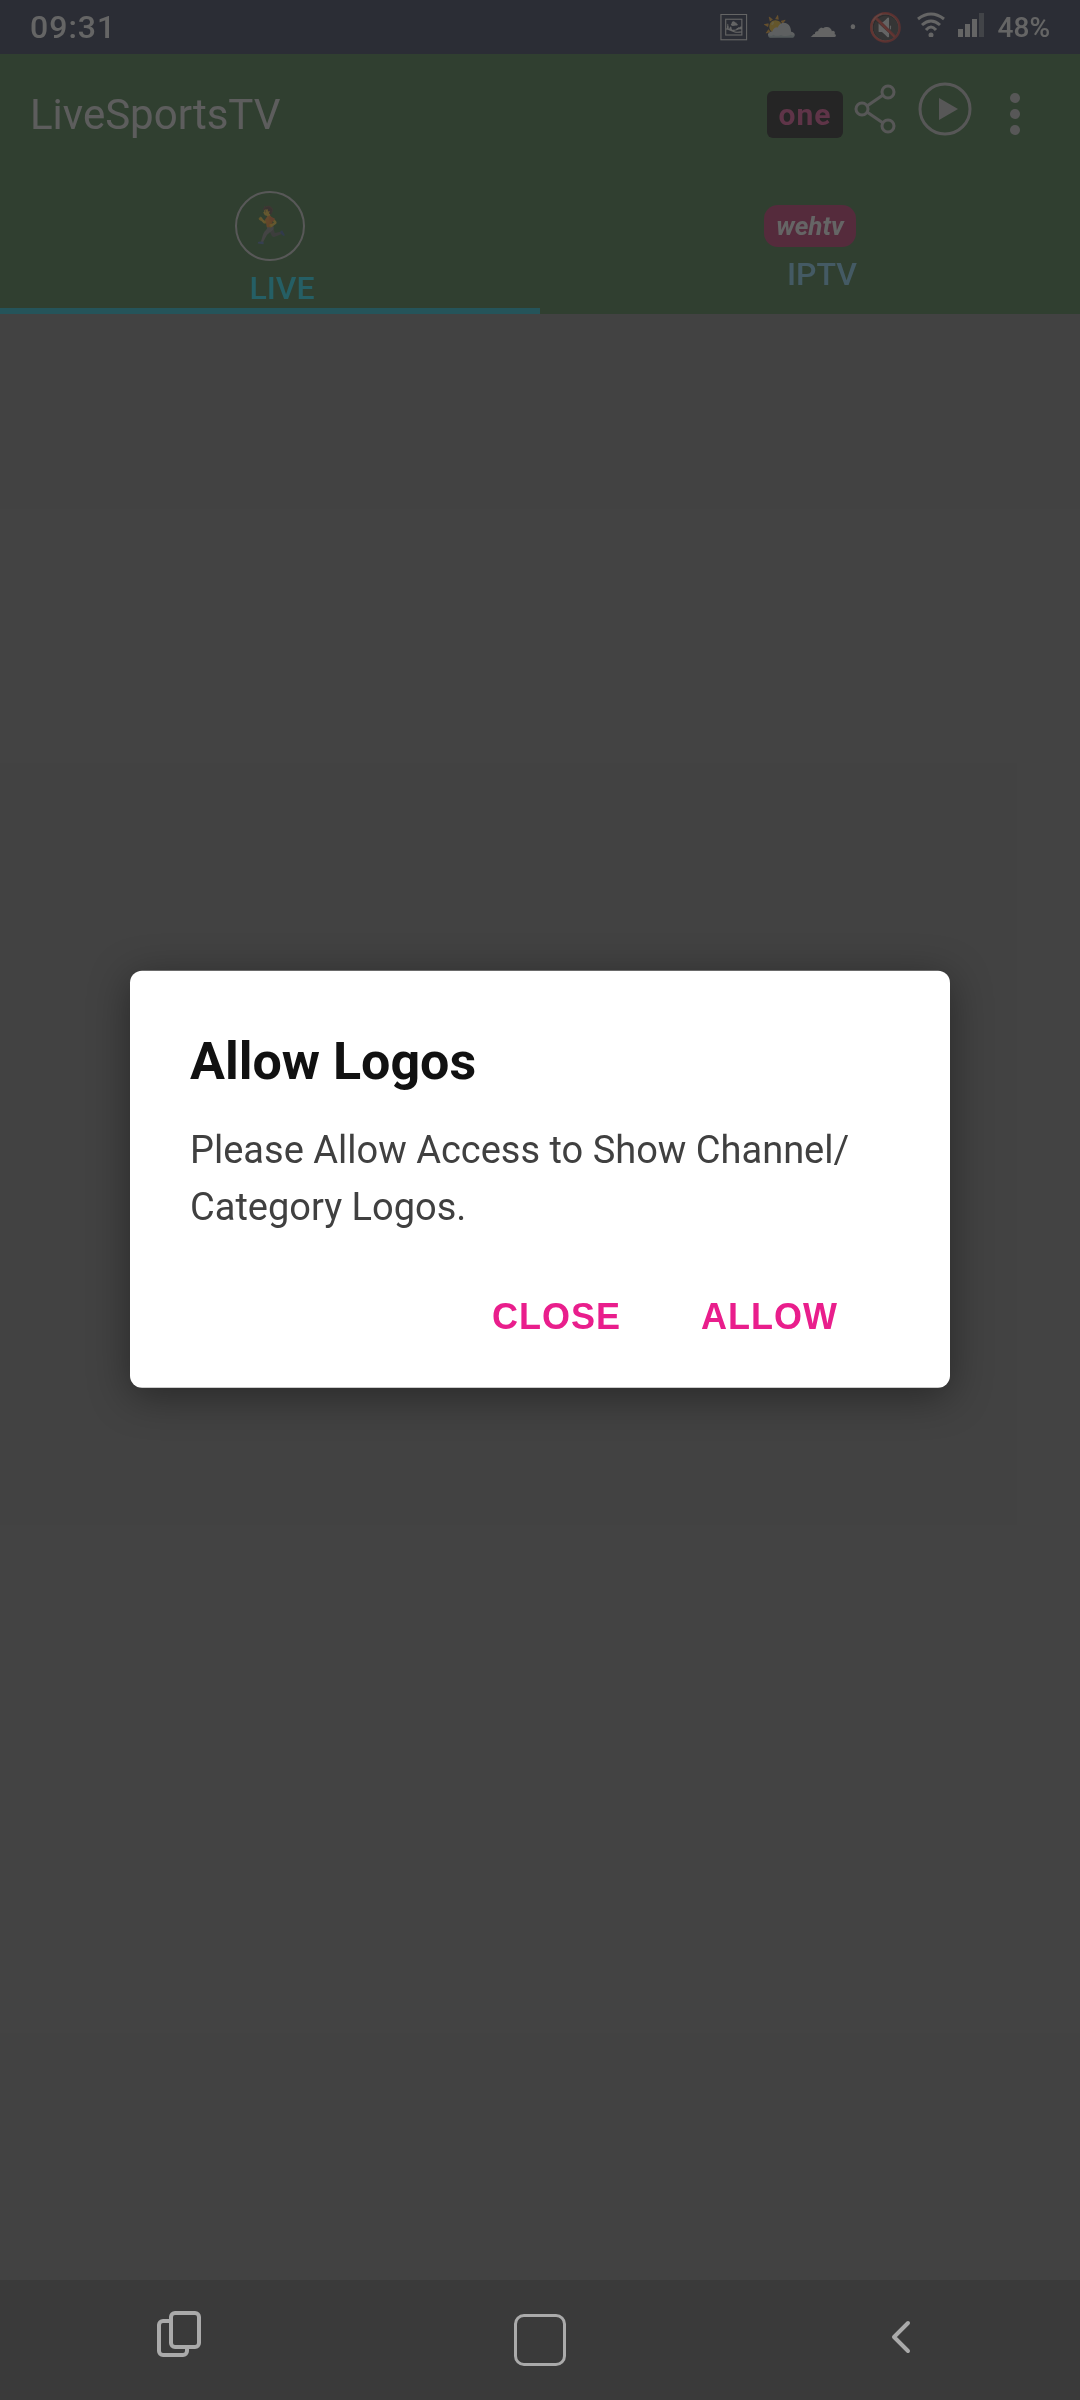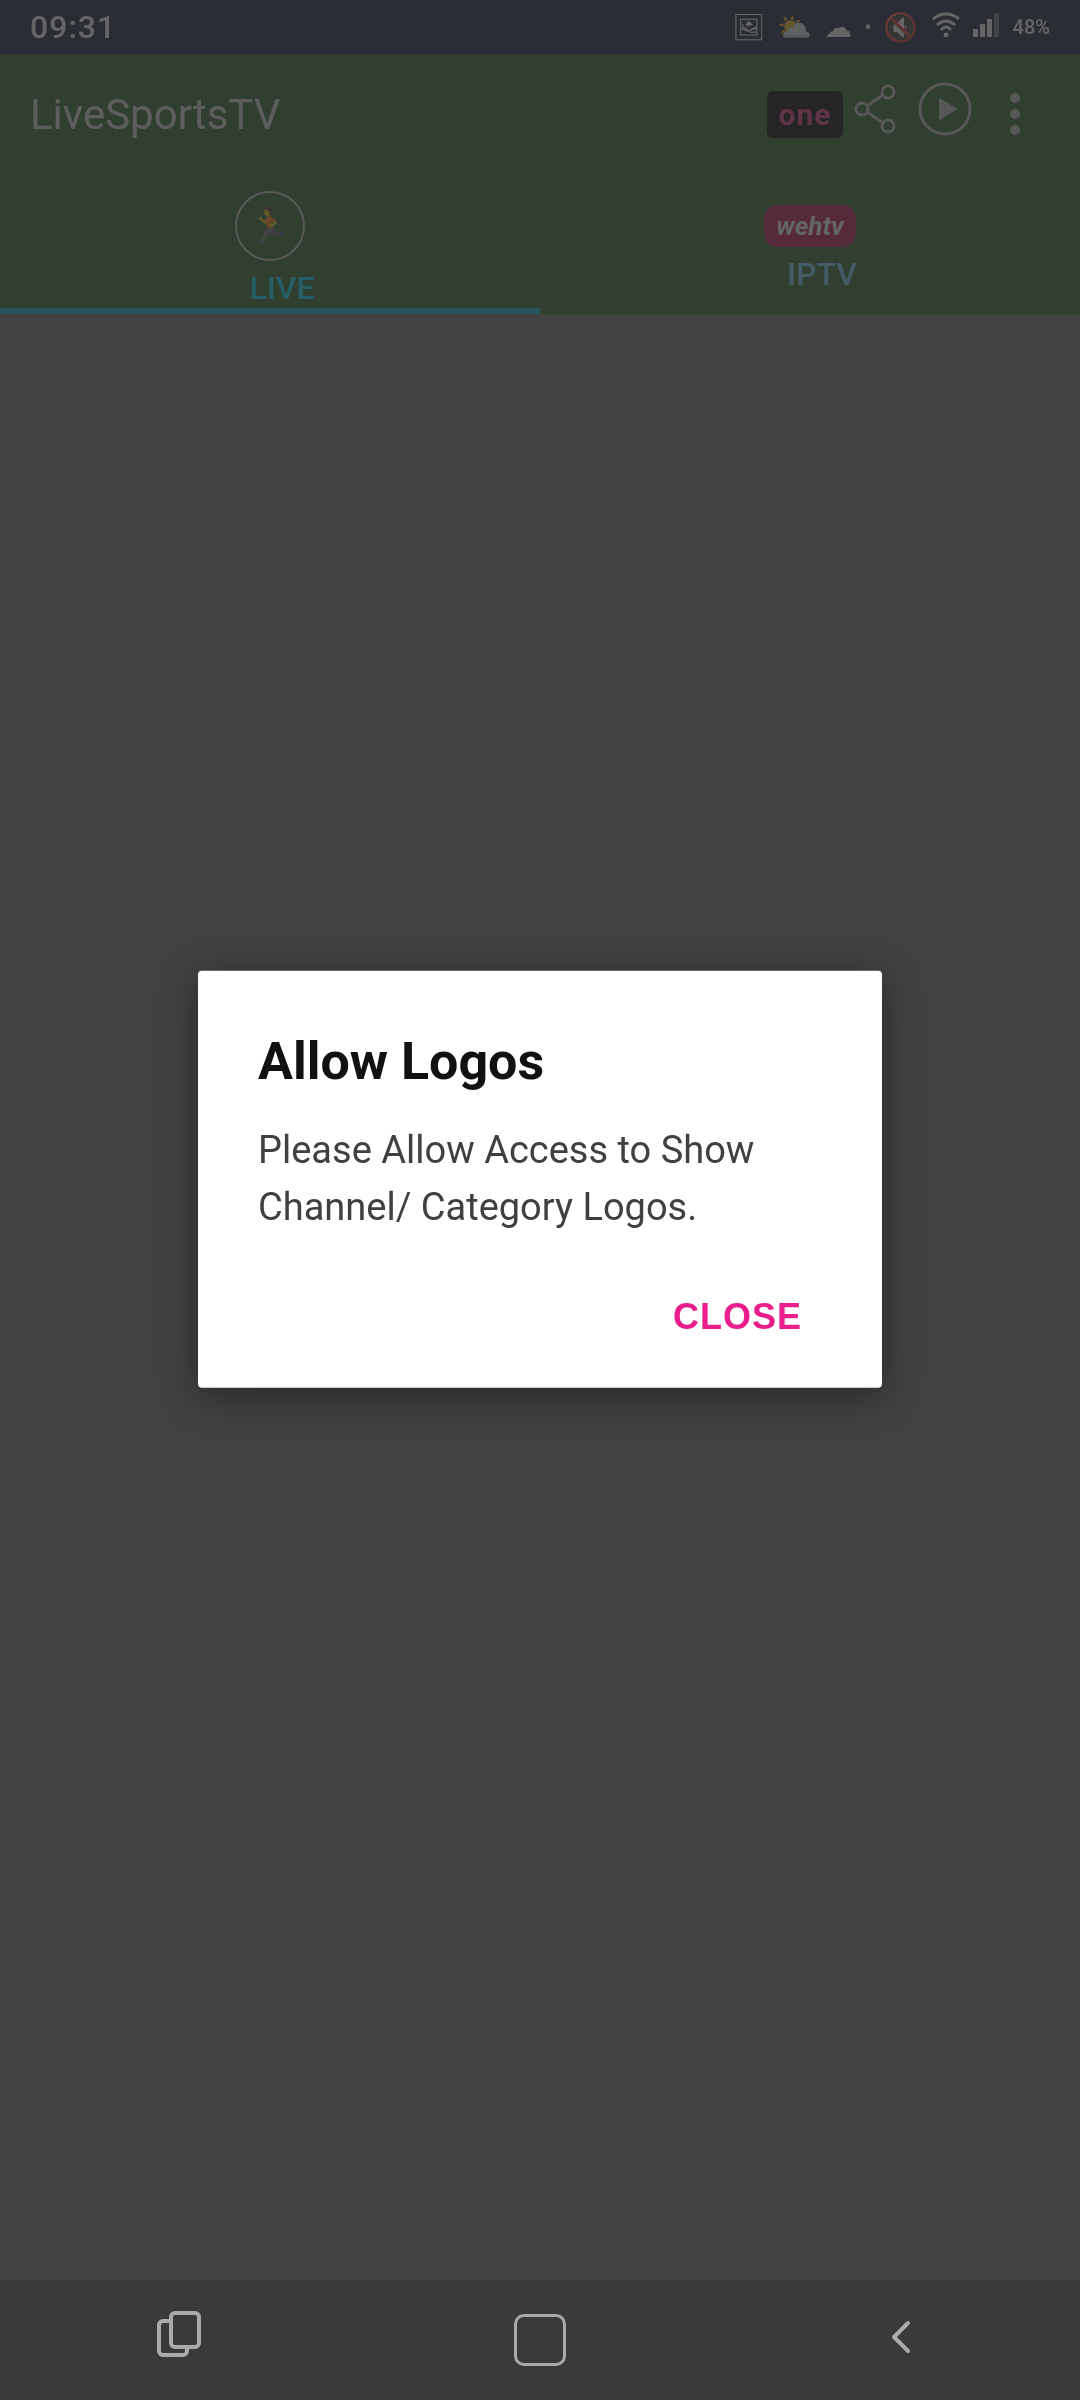--- a/index.html
+++ b/index.html
@@ -40,21 +40,21 @@
       gap: 12px;
     }
 
     .status-icon {
       color: white;
       font-size: 26px;
     }
 
     .status-battery {
       color: white;
-      font-size: 20px;
+      font-size: 28px;
       font-weight: 500;
     }
 
     
     .toolbar {
       width: 100%;
       height: 120px;
       background: #2d6a2d;
       display: flex;
       align-items: center;
@@ -183,24 +183,24 @@
       background: rgba(50, 50, 50, 0.75);
       z-index: 20;
     }
 
     
     .dialog {
       position: absolute;
       top: 50%;
       left: 50%;
       transform: translate(-50%, -55%);
-      width: 684px;
+      width: 820px;
       background: white;
-      border-radius: 4px;
-      padding: 60px 60px 40px 60px;
+      border-radius: 12px;
+      padding: 60px 92px 40px 60px;
       z-index: 30;
       box-shadow: 0 8px 40px rgba(0,0,0,0.4);
     }
 
     .dialog-title {
       font-size: 52px;
       font-weight: 700;
       color: #111;
       margin-bottom: 30px;
     }
@@ -353,20 +353,21 @@
   <div class="tab-underline"></div>
 </div>
 
 <div class="overlay"></div>
 
 <div class="dialog">
   <div class="dialog-title">Allow Logos</div>
   <div class="dialog-message">Please Allow Access to Show Channel/ Category Logos.</div>
   <div class="dialog-buttons">
     <button class="dialog-btn">CLOSE</button>
+    <button class="dialog-btn">ALLOW</button>
   </div>
 </div>
 
 <div class="nav-bar">
   <div class="nav-btn">
     <span class="nav-icon">
       <svg width="55" height="55" viewBox="0 0 55 55" fill="none">
         <rect x="6" y="14" width="28" height="34" rx="4" stroke="#aaa" stroke-width="4"></rect>
         <rect x="18" y="6" width="28" height="34" rx="4" stroke="#aaa" stroke-width="4" fill="#3a3a3a"></rect>
       </svg>

